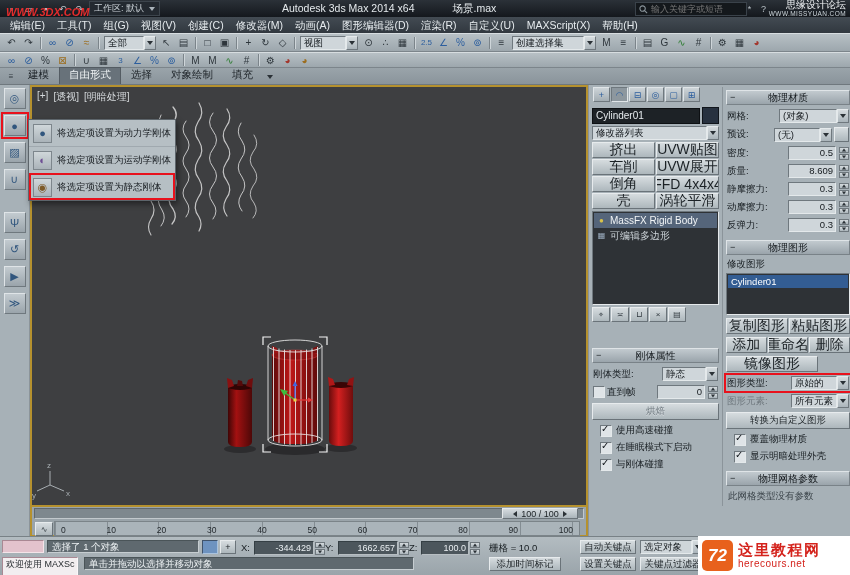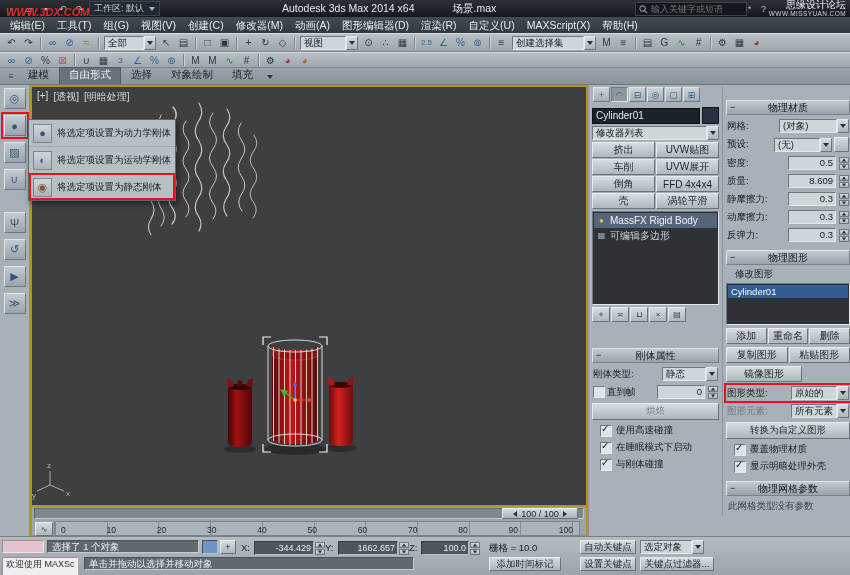--- a/index.html
+++ b/index.html
@@ -101,30 +101,30 @@
   .ptabs{position:absolute;left:4px;top:2px;display:flex;gap:1px;}
   .ptab{width:17px;height:15px;display:flex;align-items:center;justify-content:center;font-size:9px;color:#2c5e9e;
         background:linear-gradient(#cdd4d8,#a3adb3);border:1px solid;border-color:#e0e5e8 #6f787e #6f787e #e0e5e8;box-sizing:border-box;}
   .ptab.active{background:#8d979e;border-color:#6f787e #e0e5e8 #e0e5e8 #6f787e;}
   .col1{position:absolute;left:3px;top:20px;width:127px;}
   .col2{position:absolute;left:133px;top:2px;width:124px;border-left:1px solid #8b949a;padding-left:3px;box-sizing:content-box;}
   .namerow{display:flex;gap:2px;margin:2px 0;align-items:center;}
   .namefield{flex:1;height:14px;line-height:14px;font-size:10px;padding:0 3px;}
   .swatch{width:15px;height:15px;background:#27313f;border:1px solid #10151b;flex:0 0 15px;}
   .mgrid{display:grid;grid-template-columns:1fr 1fr;gap:1px;margin:2px 0;}
-  .mbtn{height:14px;display:flex;align-items:center;justify-content:center;font-size:10px;color:#1c2226;
-        white-space:nowrap;overflow:hidden;padding:0 8px;}
+  .mbtn{height:14px;display:flex;align-items:center;justify-content:center;font-size:14px;color:#1c2226;
+        white-space:nowrap;overflow:hidden;padding:0 16px;}
   .stack{height:90px;background:#2e3236;border:1px solid;border-color:#6f787e #e5e9eb #e5e9eb #6f787e;margin:2px 0;padding:1px;overflow:hidden;}
   .srow{display:flex;align-items:center;gap:3px;height:15px;padding:0 2px;font-size:10px;color:#ccd3d8;white-space:nowrap;}
   .srow.sel{background:#55657a;color:#f2f5f7;}
   .sic{width:11px;flex:0 0 11px;font-size:8px;display:flex;justify-content:center;color:#d8c24a;}
   .sic.gray{color:#9fb2c4;}
   .stools{display:flex;gap:1px;margin:1px 0 4px;}
   .stool{width:16px;height:13px;display:flex;align-items:center;justify-content:center;font-size:8px;color:#2e363c;}
-  .rollhdr{height:13px;margin-top:13px;display:flex;align-items:center;justify-content:center;position:relative;
+  .rollhdr{height:13px;margin-top:3px;display:flex;align-items:center;justify-content:center;position:relative;
            background:linear-gradient(#c2cacf,#9aa4ab);border:1px solid;border-color:#dfe4e7 #798288 #798288 #dfe4e7;
            font-size:10px;color:#14191d;box-sizing:content-box;}
   .rollhdr::before{content:"−";position:absolute;left:3px;top:0;font-size:9px;line-height:13px;}
   .rollhdr.push{margin-top:26px;}
   .prow{display:flex;align-items:center;margin:4px 1px;font-size:9.5px;color:#171d21;gap:2px;}
   .plabel{white-space:nowrap;}
   .grow{flex:1;}
   .numv{width:42px;height:12px;line-height:12px;font-size:9.5px;text-align:right;padding:0 2px;background:#cfd6da;
         border:1px solid;border-color:#6f787e #e4e9eb #e4e9eb #6f787e;color:#14191d;}
   .cbrow{display:flex;align-items:center;gap:4px;margin:4px 8px;font-size:9.5px;color:#171d21;white-space:nowrap;}
@@ -638,34 +638,34 @@
             <b>
               <i class="tri-u"></i>
             </b>
             <b>
               <i class="tri-d"></i>
             </b>
           </span>
       </div>
 
       <div class="rollhdr" style="margin-top:8px">物理图形</div>
-      <div class="prow" style="margin:3px 9px 1px">
+      <div class="prow" style="margin:3px 1px 1px">
         <span class="plabel">修改图形</span>
       </div>
       <div class="listbox">
         <div class="li">Cylinder01</div>
+      </div>
+      <div class="brow">
+        <span class="mbtn b3">复制图形</span>
+        <span class="mbtn b3">粘贴图形</span>
       </div>
       <div class="brow">
         <span class="mbtn b3">添加</span>
         <span class="mbtn b3">重命名</span>
         <span class="mbtn b3">删除</span>
-      </div>
-      <div class="brow">
-        <span class="mbtn b3">复制图形</span>
-        <span class="mbtn b3">粘贴图形</span>
       </div>
       <div class="halfrow">
         <span class="mbtn b3">镜像图形</span>
       </div>
       <div class="prow redrow">
         <span class="plabel">图形类型:</span>
         <span class="grow"></span>
         <div class="dd" style="width:58px">
           <span class="v">原始的</span>
           <span class="a">
@@ -748,14 +748,21 @@
         </span>
     </div>
 
     <div class="sb white" style="left:2px;top:20px;width:76px;">欢迎使用 MAXSc</div>
     <div class="sb sfield" style="left:84px;top:20px;width:330px;">单击并拖动以选择并移动对象</div>
     <div class="sb sbtn b3" style="left:489px;top:20px;width:72px;">添加时间标记</div>
     <div class="sb sbtn b3" style="left:580px;top:20px;width:56px;">设置关键点</div>
     <div class="sb sbtn b3" style="left:640px;top:20px;width:74px;">关键点过滤器...</div>
   </div>
 
+  <div class="wm-br">
+    <div class="wm-logo">72</div>
+    <div>
+      <div class="wm-t1">这里教程网</div>
+      <div class="wm-t2">herecours.net</div>
+    </div>
+  </div>
 
 </div>
 
 </body></html>

